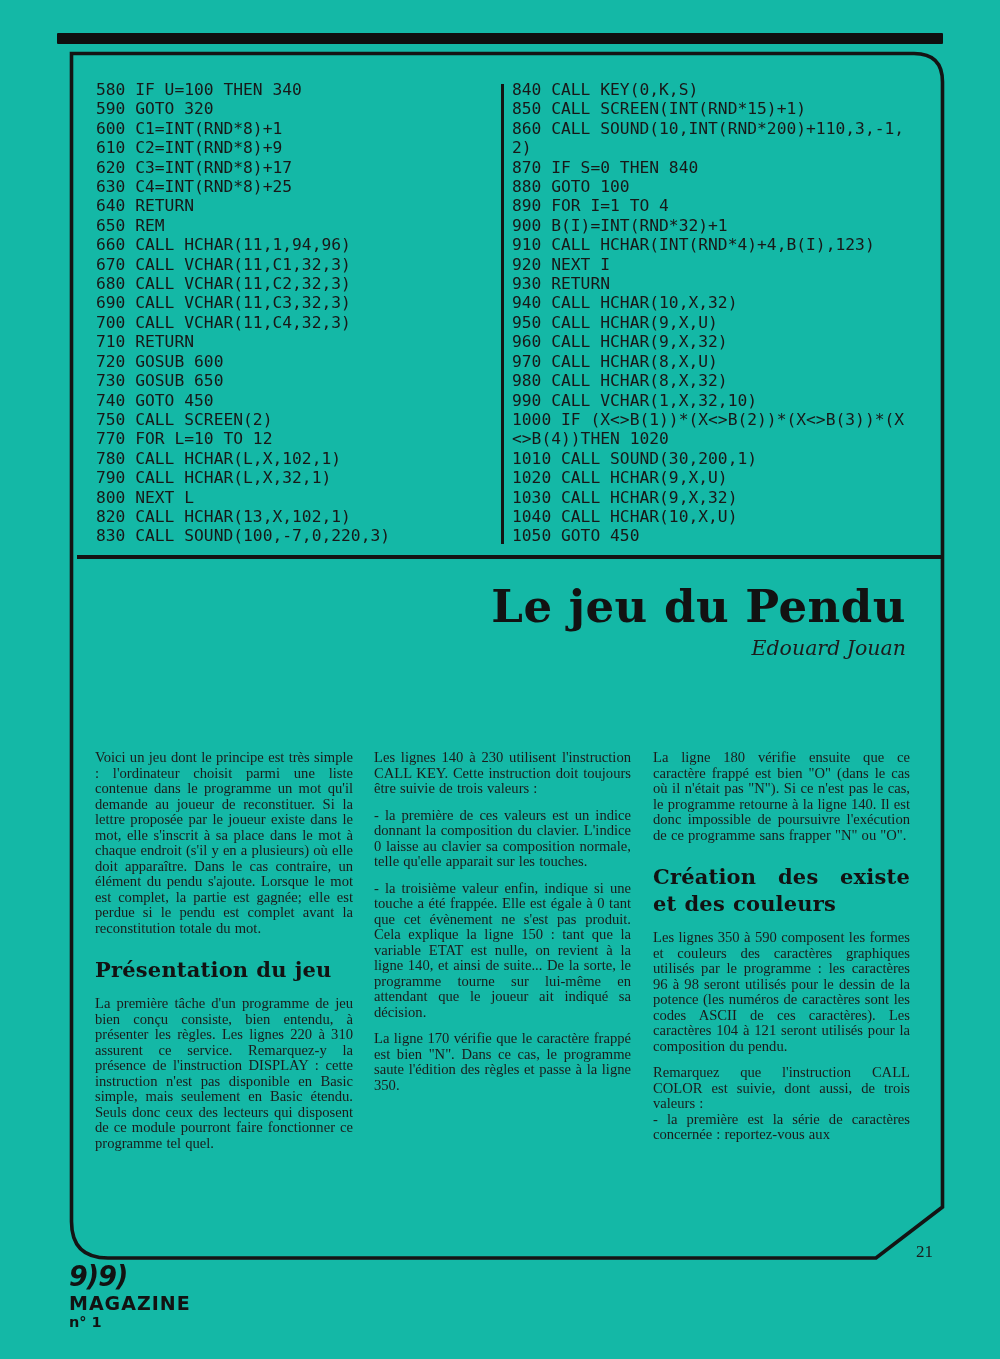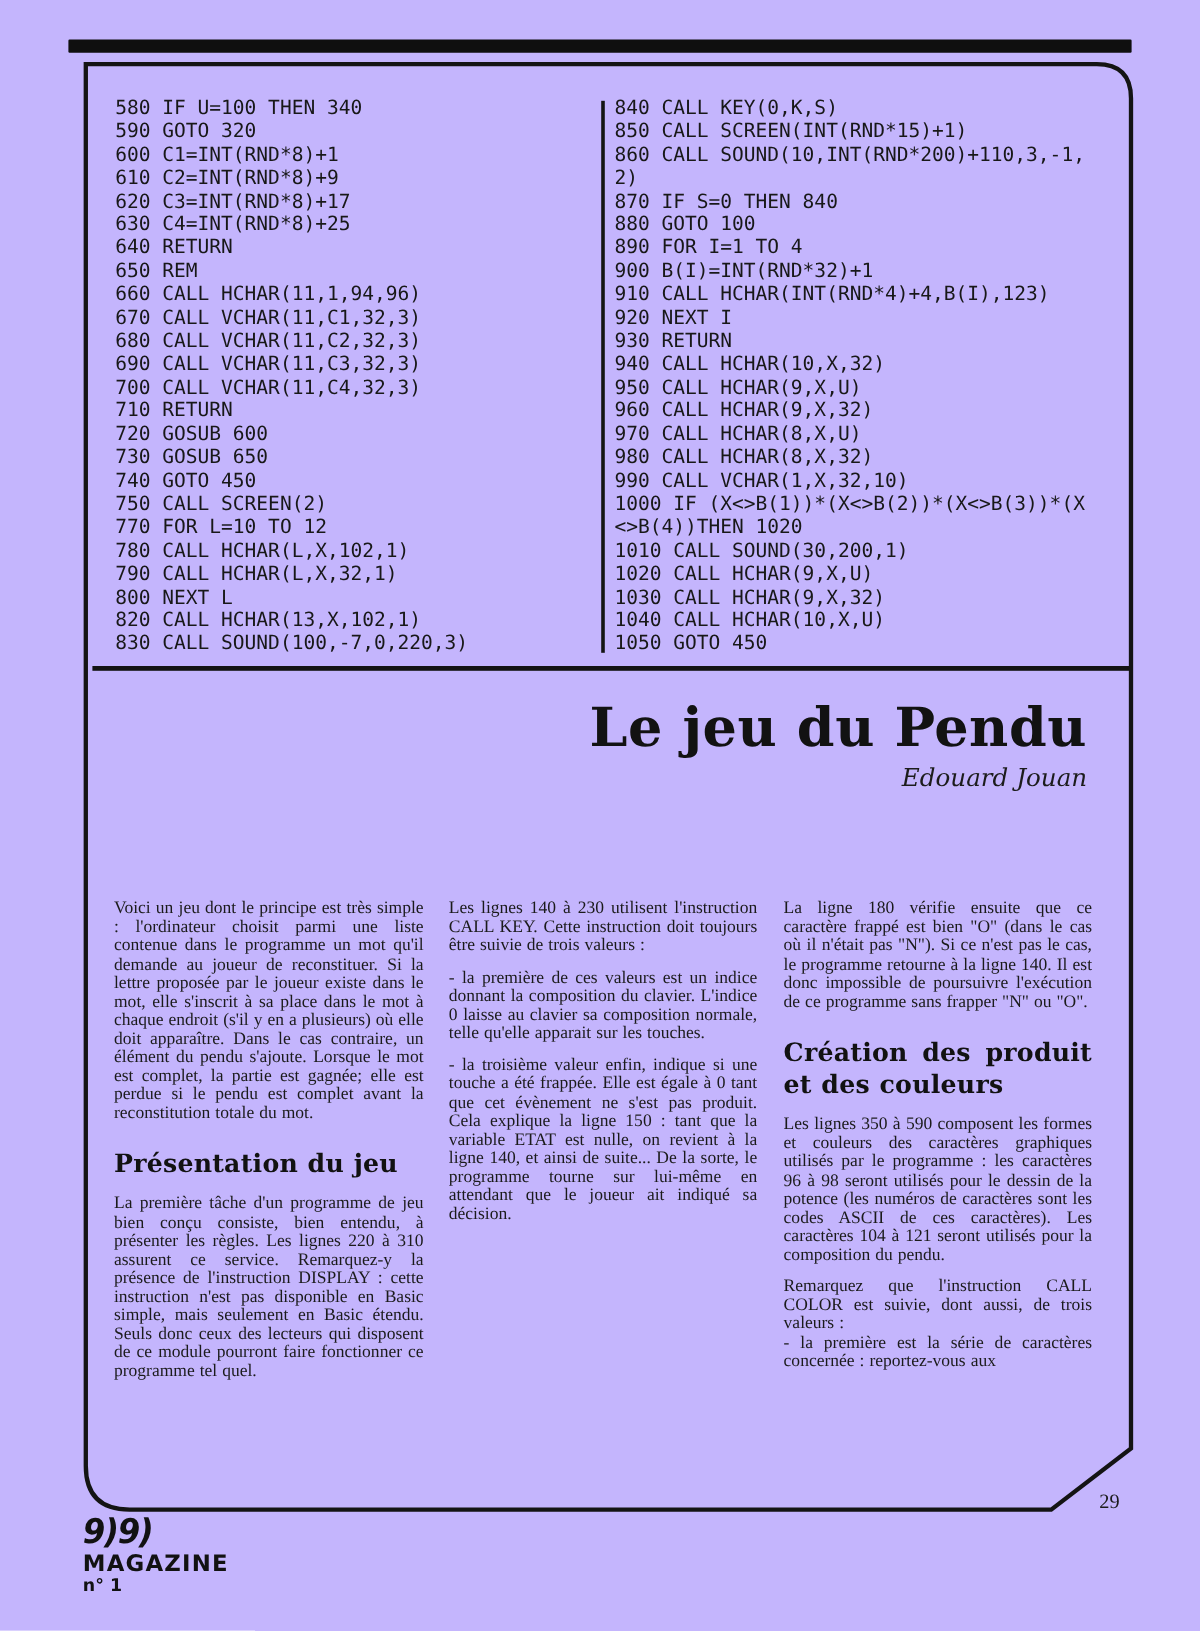--- a/index.html
+++ b/index.html
@@ -1,18 +1,18 @@
 <!DOCTYPE html>
 <html lang="fr"><head>
 <meta charset="utf-8">
 <style>
   html,body { margin:0; padding:0; background:#ffffff; }
   .page {
     position:relative; width:1000px; height:1359px;
-    background:#c4b5fd; color:#1a1a1a; overflow:hidden;
+    background:#14b8a6; color:#1a1a1a; overflow:hidden;
     font-family:"Liberation Serif", serif;
   }
   .top-bar {
     position:absolute; left:57px; top:33px; width:886px; height:11px;
     background:#0f0f0f; border-radius:1px;
   }
   .border-svg { position:absolute; left:0; top:0; width:1000px; height:1359px; pointer-events:none; }
 
   
   .code-col {
@@ -101,30 +101,31 @@
 
   <div class="article-col col-1">
       <p>Voici un jeu dont le principe est très simple : l'ordinateur choisit parmi une liste contenue dans le programme un mot qu'il demande au joueur de reconstituer. Si la lettre proposée par le joueur existe dans le mot, elle s'inscrit à sa place dans le mot à chaque endroit (s'il y en a plusieurs) où elle doit apparaître. Dans le cas contraire, un élément du pendu s'ajoute. Lorsque le mot est complet, la partie est gagnée; elle est perdue si le pendu est complet avant la reconstitution totale du mot.</p>
       <h3>Présentation du jeu</h3>
       <p>La première tâche d'un programme de jeu bien conçu consiste, bien entendu, à présenter les règles. Les lignes 220 à 310 assurent ce service. Remarquez-y la présence de l'instruction DISPLAY : cette instruction n'est pas disponible en Basic simple, mais seulement en Basic étendu. Seuls donc ceux des lecteurs qui disposent de ce module pourront faire fonctionner ce programme tel quel.</p>
     </div>
   <div class="article-col col-2">
       <p>Les lignes 140 à 230 utilisent l'instruction CALL KEY. Cette instruction doit toujours être suivie de trois valeurs :</p>
       <p>- la première de ces valeurs est un indice donnant la composition du clavier. L'indice 0 laisse au clavier sa composition normale, telle qu'elle apparait sur les touches.</p>
       <p>- la troisième valeur enfin, indique si une touche a été frappée. Elle est égale à 0 tant que cet évènement ne s'est pas produit. Cela explique la ligne 150 : tant que la variable ETAT est nulle, on revient à la ligne 140, et ainsi de suite... De la sorte, le programme tourne sur lui-même en attendant que le joueur ait indiqué sa décision.</p>
+      <p>La ligne 170 vérifie que le caractère frappé est bien "N". Dans ce cas, le programme saute l'édition des règles et passe à la ligne 350.</p>
     </div>
   <div class="article-col col-3">
       <p>La ligne 180 vérifie ensuite que ce caractère frappé est bien "O" (dans le cas où il n'était pas "N"). Si ce n'est pas le cas, le programme retourne à la ligne 140. Il est donc impossible de poursuivre l'exécution de ce programme sans frapper "N" ou "O".</p>
-      <h3>Création des produit et des couleurs</h3>
+      <h3>Création des existe et des couleurs</h3>
       <p>Les lignes 350 à 590 composent les formes et couleurs des caractères graphiques utilisés par le programme : les caractères 96 à 98 seront utilisés pour le dessin de la potence (les numéros de caractères sont les codes ASCII de ces caractères). Les caractères 104 à 121 seront utilisés pour la composition du pendu.</p>
       <p class="tight">Remarquez que l'instruction CALL COLOR est suivie, dont aussi, de trois valeurs :</p>
       <p>- la première est la série de caractères concernée : reportez-vous aux</p>
     </div>
 
   <div class="footer-logo">
     <span class="logo-nines">9)9)</span>
     <span class="logo-word">MAGAZINE</span>
     <span class="logo-issue">n° 1</span>
   </div>
 
-  <div class="page-number">29</div>
+  <div class="page-number">21</div>
 
 </div>
 
 </body></html>

